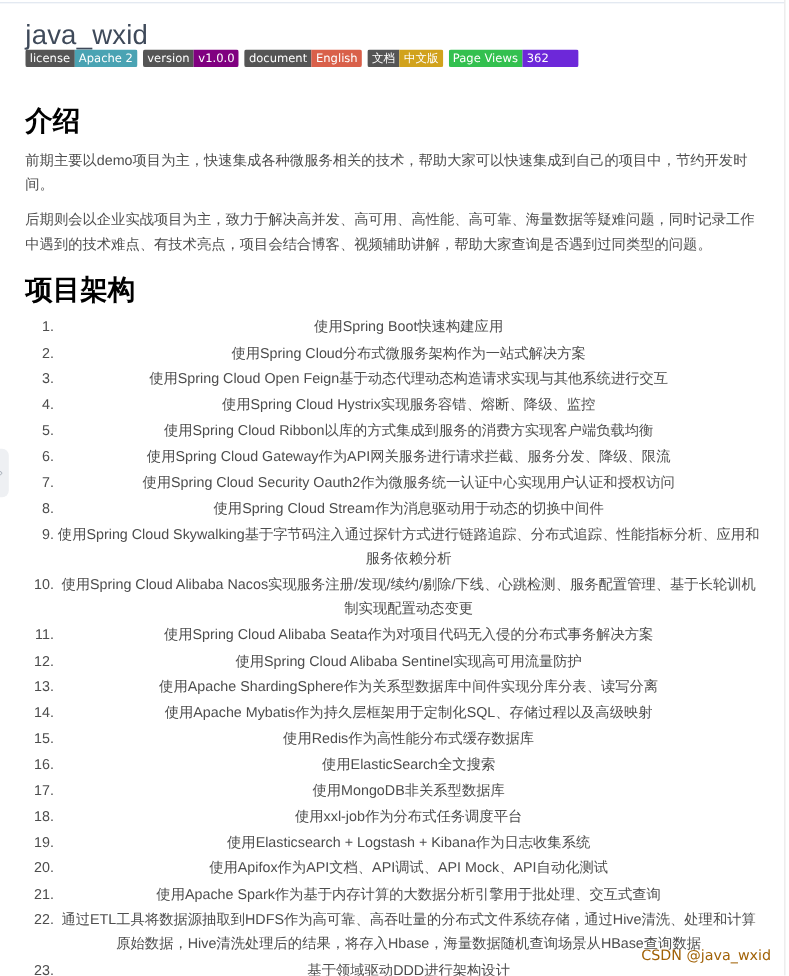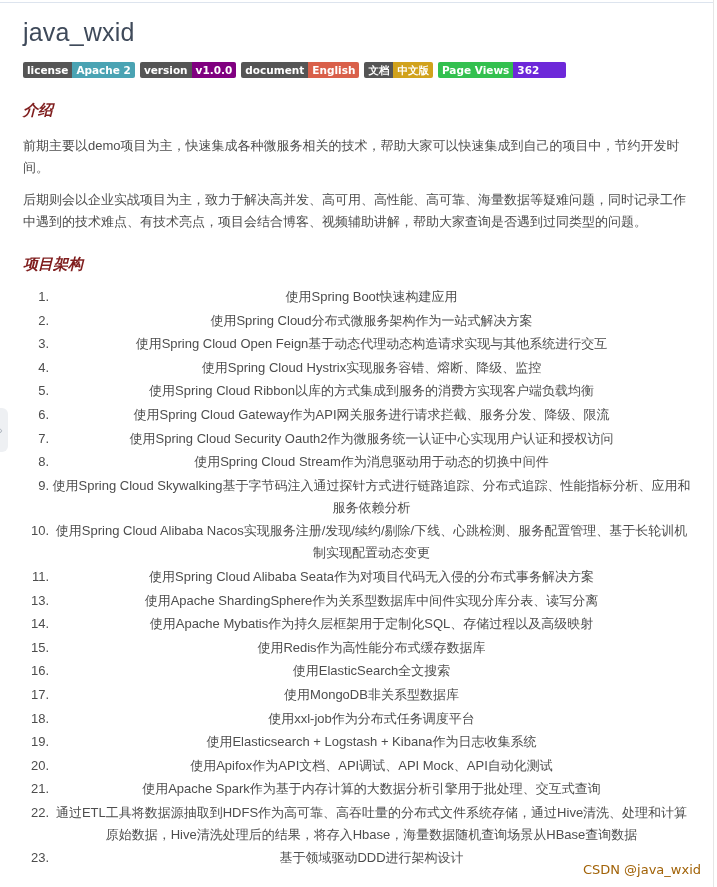--- a/index.html
+++ b/index.html
@@ -11,27 +11,27 @@
       position: relative;
     }
     .top-border { position: absolute; left: 0; top: 2px; width: 713px; height: 1px; background: #dde4ee; }
     .right-border { position: absolute; right: 3px; top: 0; width: 1px; height: 887px; background: #e6e6e6; }
     .content { position: absolute; left: 23px; top: 0; width: 670px; }
     h1.title {
       margin: 0; position: absolute; top: 14px; left: 0;
       font-size: 25px; font-weight: normal; color: #3f4a5a; letter-spacing: 0.2px;
       line-height: 36px;
     }
-    .badges { position: absolute; top: 62px; left: 0; display: flex; gap: 5px; font-weight: bold; }
+    .badges { position: absolute; top: 45px; left: 0; display: flex; gap: 5px; }
     .badge { display: flex; height: 16px; font-size: 10.5px; line-height: 16px; border-radius: 2px; overflow: hidden; color: #fff; font-family: "DejaVu Sans", sans-serif; }
     .badge .l { background: #555555; padding: 0 4px; }
     .badge .r { padding: 0 4px; }
     h2 {
       margin: 0; position: absolute; left: 0;
-      font-size: 15px; font-weight: bold; color: #7f1d1d; line-height: 28px; font-style: italic;
+      font-size: 25px; font-weight: bold; color: #000000; line-height: 28px;
     }
     p.para { position: absolute; left: 0; margin: 0; width: 670px; font-size: 13px; line-height: 22px; color: #4d4d4d; }
     ol.arch { position: absolute; left: 0; top: 286px; margin: 0; padding: 0; list-style: none; width: 670px; }
     ol.arch li { display: flex; font-size: 13px; line-height: 22px; color: #4d4d4d; margin-bottom: 1.6px; }
     ol.arch li .num { width: 26px; text-align: right; padding-right: 0px; flex: none; margin-right: 1px; }
     ol.arch li .txt { flex: 1; padding-left: 0px; text-align: center; }
     .side-tab {
       position: absolute; left: -6px; top: 408px; width: 14px; height: 44px;
       background: #eef0f3; border-radius: 0 6px 6px 0;
       display: flex; align-items: center; justify-content: center;
@@ -123,20 +123,24 @@
       </li>
     <li>
         <span class="num">10.</span>
         <span class="txt">使用Spring Cloud Alibaba Nacos实现服务注册/发现/续约/剔除/下线、心跳检测、服务配置管理、基于长轮训机制实现配置动态变更</span>
       </li>
     <li>
         <span class="num">11.</span>
         <span class="txt">使用Spring Cloud Alibaba Seata作为对项目代码无入侵的分布式事务解决方案</span>
       </li>
     <li>
+        <span class="num">12.</span>
+        <span class="txt">使用Spring Cloud Alibaba Sentinel实现高可用流量防护</span>
+      </li>
+    <li>
         <span class="num">13.</span>
         <span class="txt">使用Apache ShardingSphere作为关系型数据库中间件实现分库分表、读写分离</span>
       </li>
     <li>
         <span class="num">14.</span>
         <span class="txt">使用Apache Mybatis作为持久层框架用于定制化SQL、存储过程以及高级映射</span>
       </li>
     <li>
         <span class="num">15.</span>
         <span class="txt">使用Redis作为高性能分布式缓存数据库</span>

